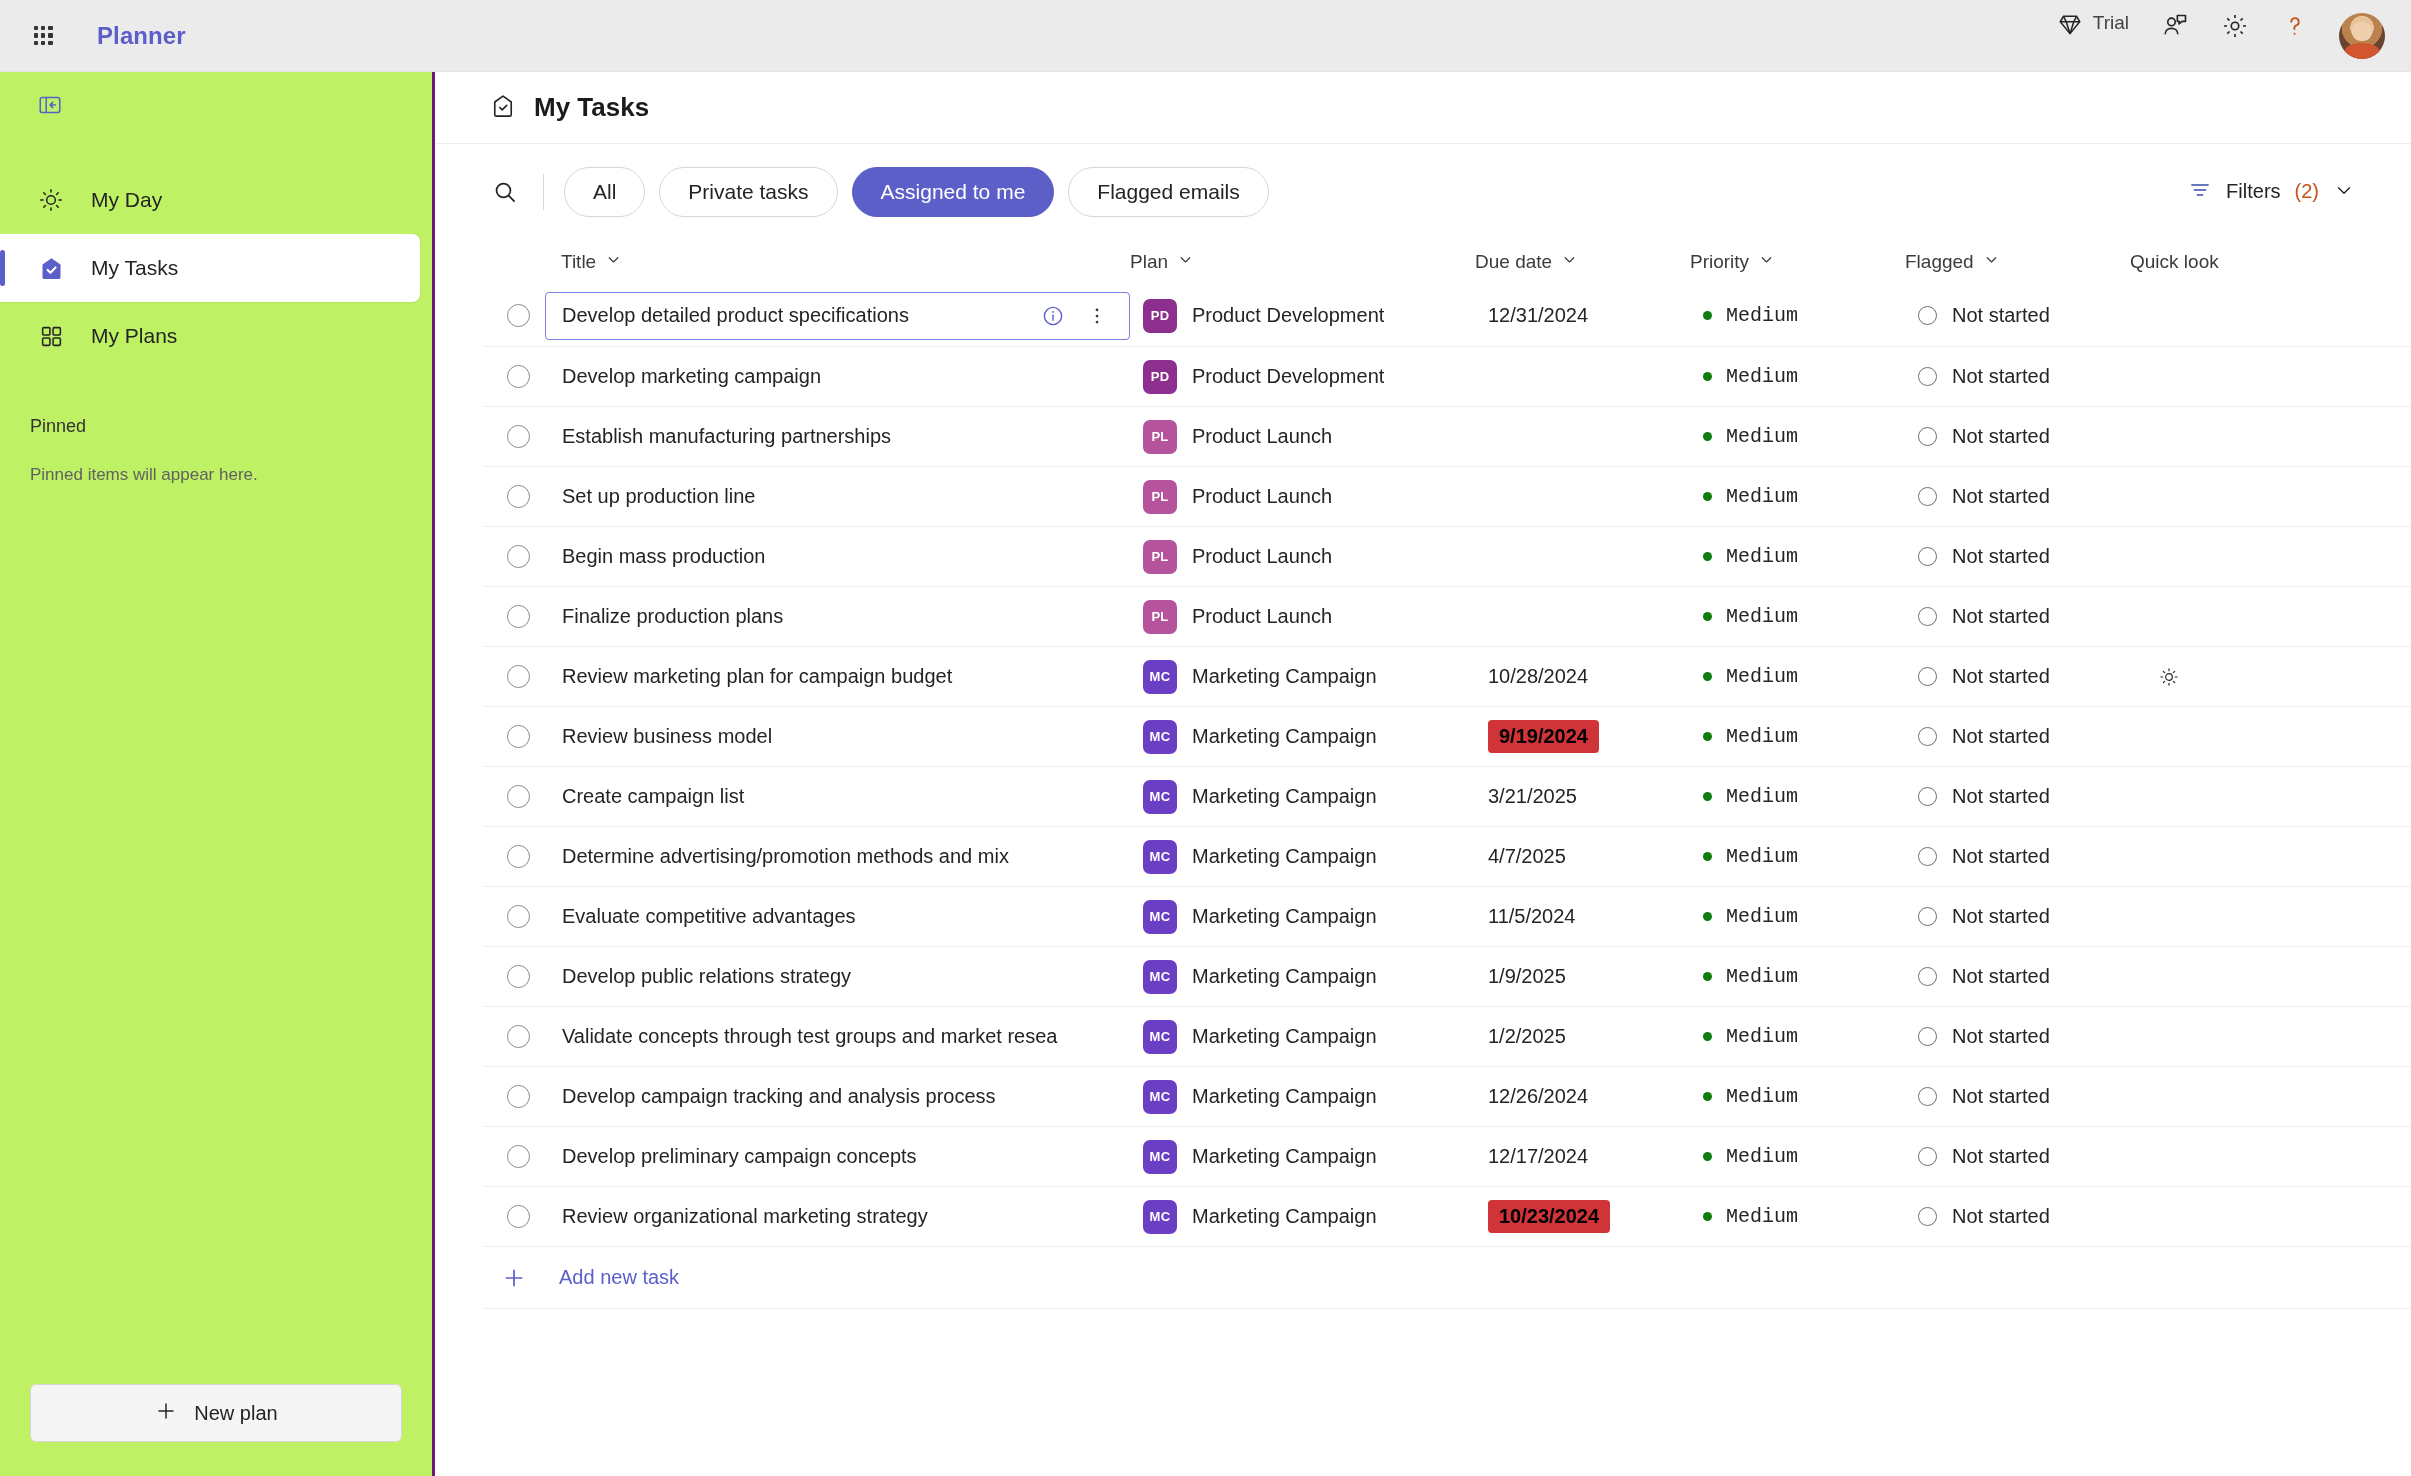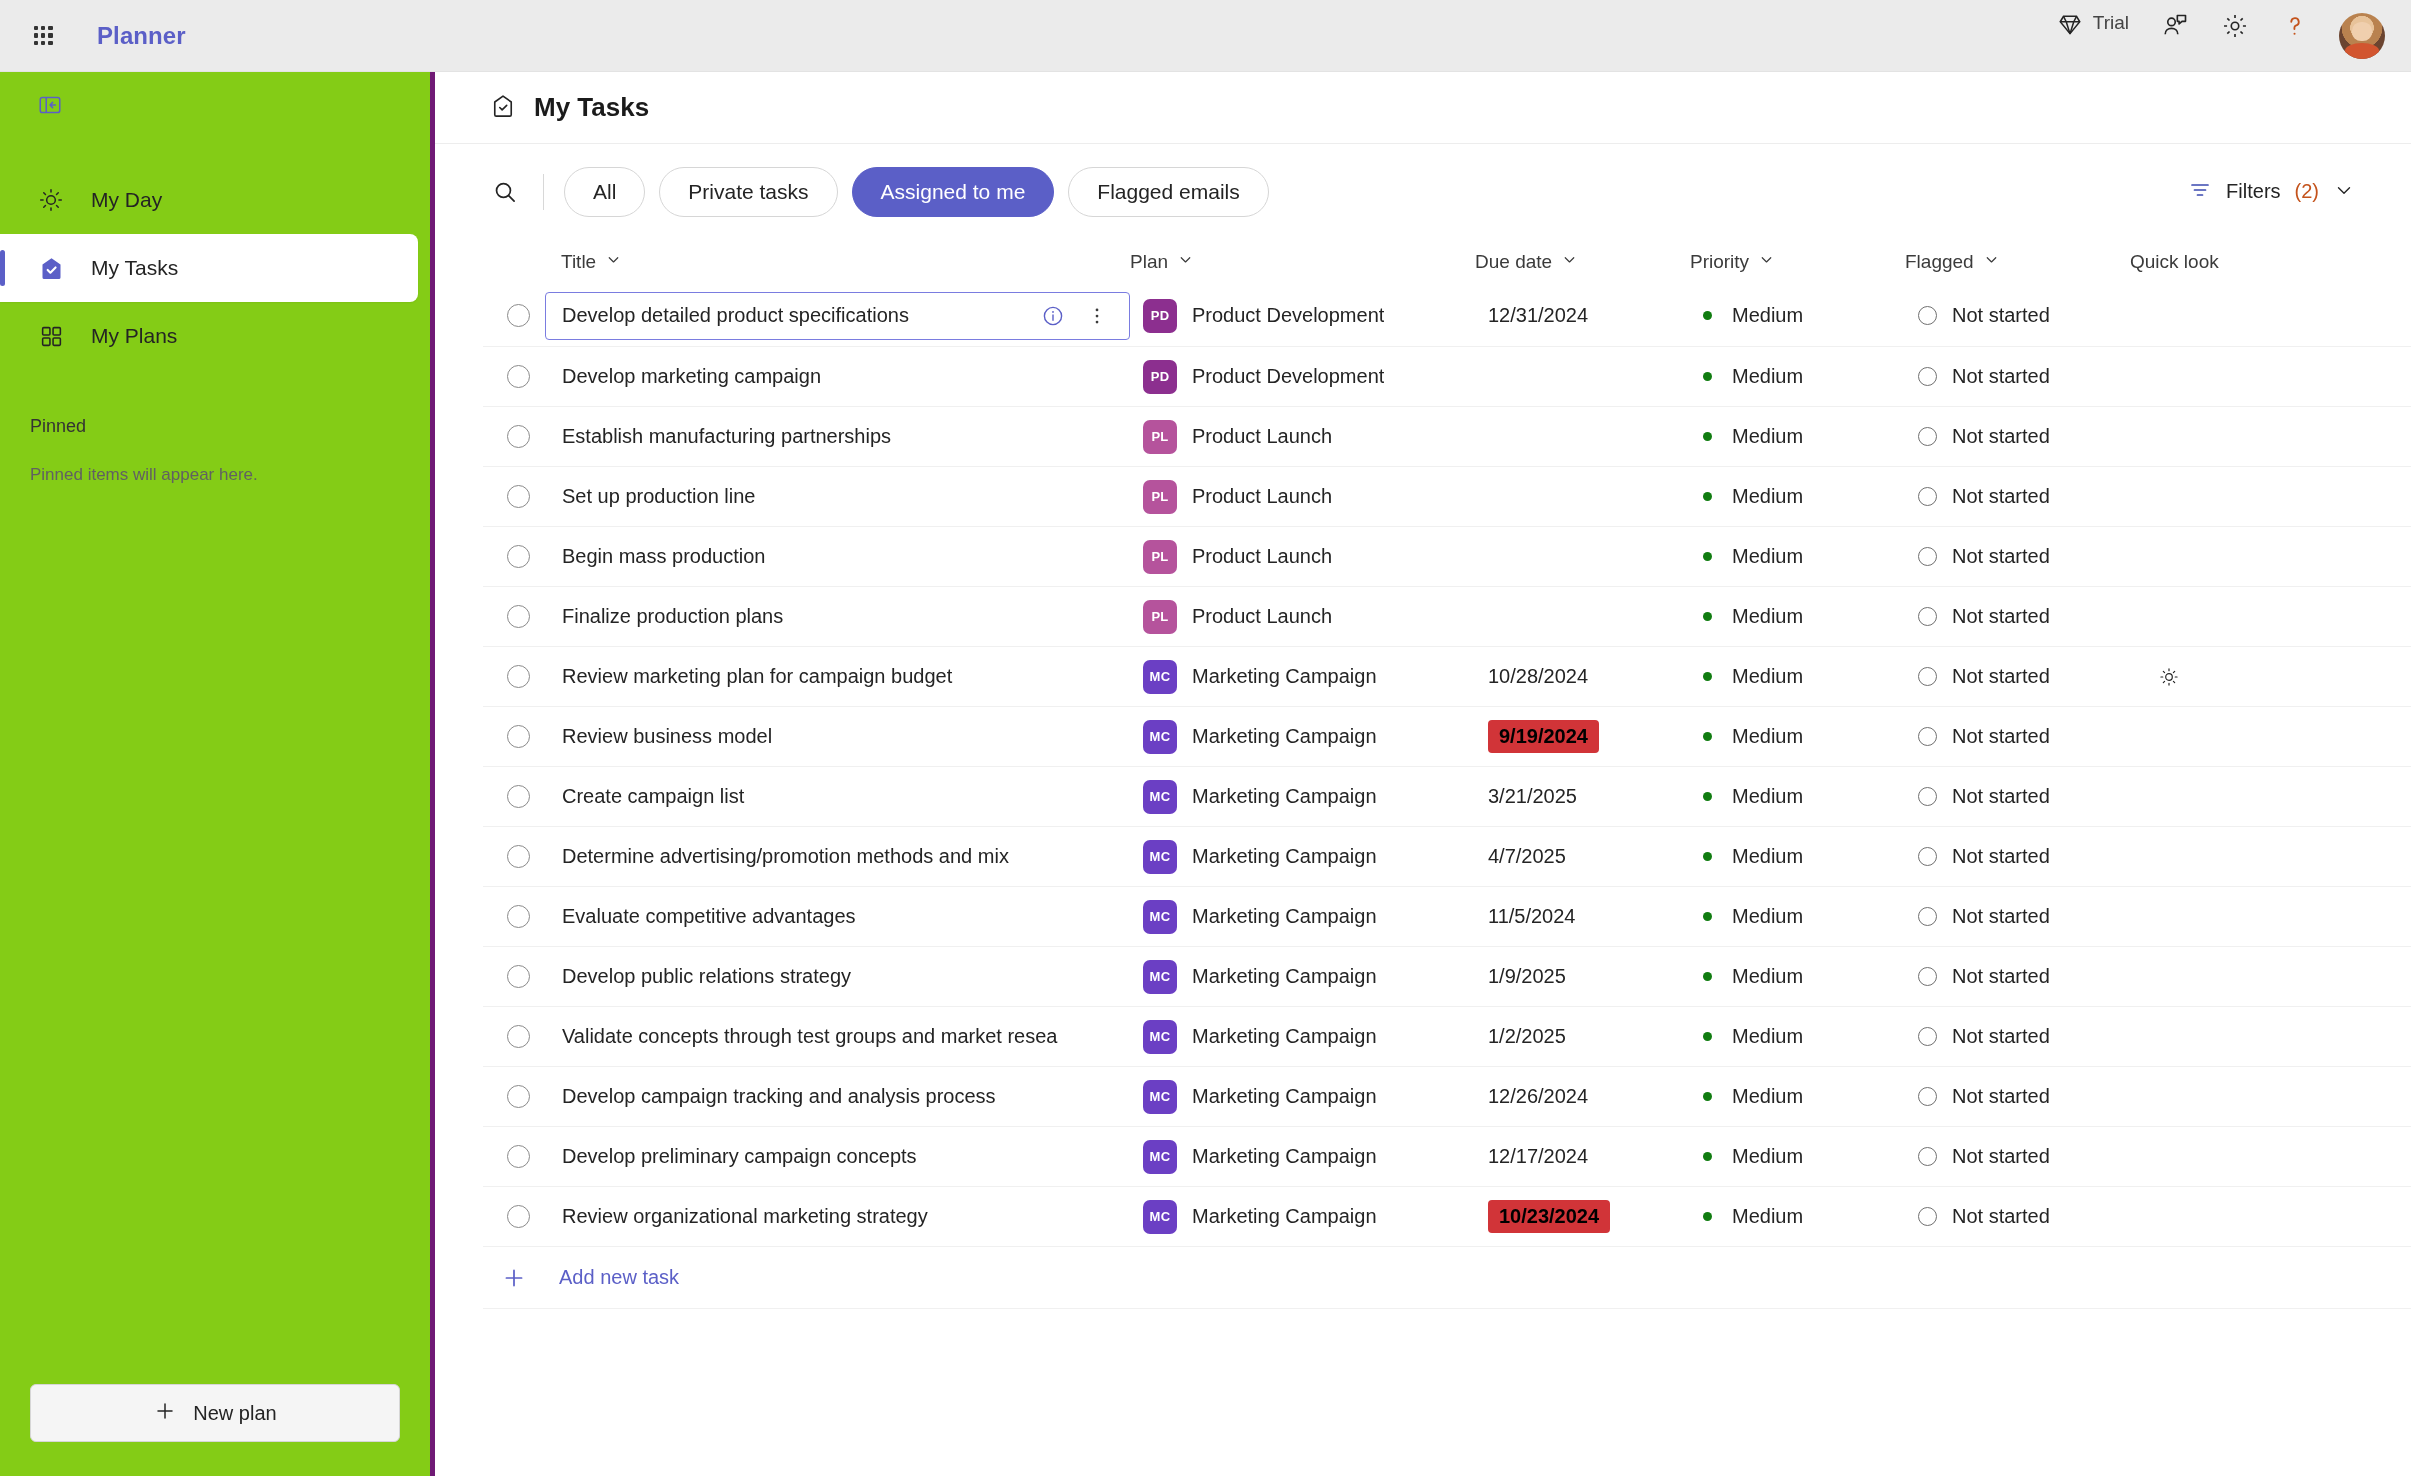--- a/index.html
+++ b/index.html
@@ -54,22 +54,22 @@
     content: ""; position: absolute; left: 28%; right: 28%; top: 20%; height: 42%;
     background: #f0cfae; border-radius: 45%;
   }
 
   
   .shell { flex: 1 1 auto; display: flex; min-height: 0; }
 
   
   .sidebar {
     width: 435px; flex: 0 0 435px;
-    background: #84cc16;
-    border-right: 5px solid #701a75;
+    background: #bef264;
+    border-right: 3px solid #701a75;
     display: flex; flex-direction: column;
     padding-top: 14px;
   }
   .collapse-btn {
     width: 40px; height: 38px; margin-left: 30px;
     display: flex; align-items: center; justify-content: center;
     border-radius: 4px; cursor: pointer;
   }
   .nav { margin-top: 42px; }
   .nav-item {
@@ -179,21 +179,21 @@
     color: #fff; font-size: 13px; font-weight: 700; letter-spacing: .3px;
   }
   .plan-name { white-space: nowrap; overflow: hidden; }
 
   .due-cell { display: flex; align-items: flex-start; }
   .due-pill {
     background: #d13438; color: #000000; border-radius: 4px;
     padding: 5px 11px; font-weight: 600;
   }
 
-  .prio-cell { display: flex; align-items: center; gap: 20px; }
+  .prio-cell { display: flex; align-items: center; gap: 14px; font-family: Liberation Mono, monospace; }
   .prio-dot { width: 9px; height: 9px; border-radius: 50%; flex: 0 0 9px; }
 
   .prog-cell { display: flex; align-items: center; gap: 15px; }
   .prog-ring {
     width: 19px; height: 19px; border: 1.6px solid #707070; border-radius: 50%; flex: 0 0 19px;
   }
 
   .quick-cell { display: flex; align-items: center; justify-content: flex-start; padding-left: 10px; }
 
   .addrow {

